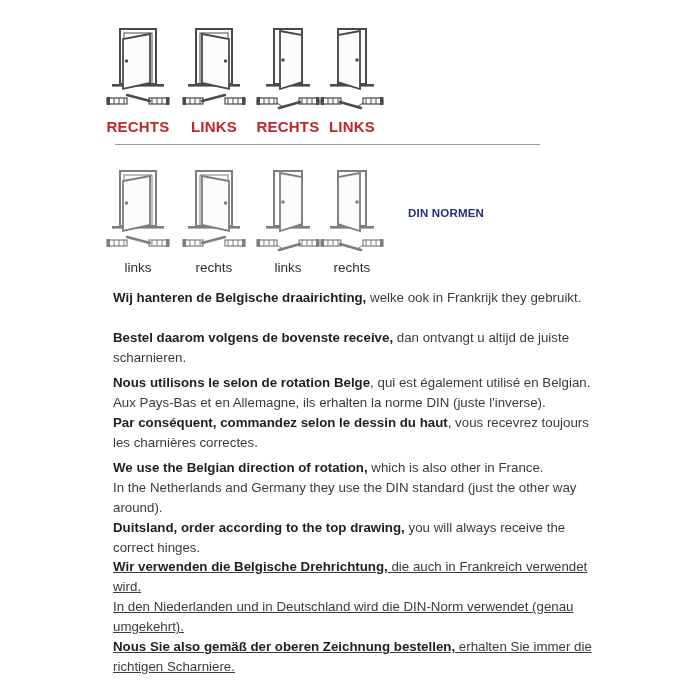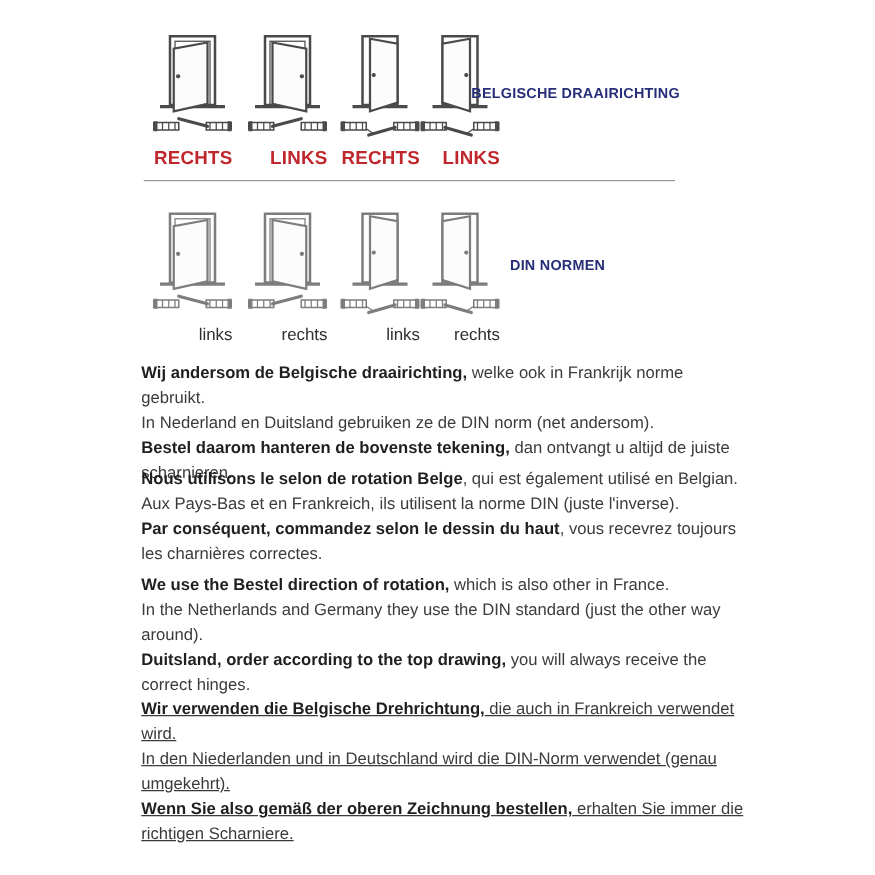--- a/index.html
+++ b/index.html
@@ -1,21 +1,21 @@
 <!DOCTYPE html>
 <html><head>
 <meta charset="utf-8">
 <style>
   html,body{margin:0;padding:0;background:#ffffff;}
   .page{
     position:relative;width:700px;height:700px;background:#ffffff;overflow:hidden;
     font-family:"Liberation Sans", sans-serif;
   }
   
-  .door-fig{position:absolute;width:64px;text-align:right;margin-left:16px;}
+  .door-fig{position:absolute;width:64px;text-align:center;}
   .door-fig svg{display:block;margin:0 auto;}
   .plan{margin-top:2px;}
   .row-belgian{color:#4a4a4a;}
   .row-din{color:#7d7d7d;}
   .swing-label-red{
     margin-top:6px;font-size:15px;font-weight:700;color:#c0272d;letter-spacing:.2px;
   }
   .swing-label-din{
     margin-top:6px;font-size:13.5px;font-weight:400;color:#2e2e2e;
   }
@@ -133,21 +133,20 @@
       <rect x="60" y="5" width="3" height="8" fill="currentColor"></rect>
       <line x1="46" y1="6" x2="46" y2="12" stroke="currentColor" stroke-width="1"></line>
       <line x1="51" y1="6" x2="51" y2="12" stroke="currentColor" stroke-width="1"></line>
       <line x1="56" y1="6" x2="56" y2="12" stroke="currentColor" stroke-width="1"></line>
       <line x1="43" y1="11" x2="37" y2="15" stroke="currentColor" stroke-width="1"></line>
       <line x1="20" y1="10" x2="41" y2="16" stroke="currentColor" stroke-width="2.6" stroke-linecap="round"></line>
     </svg>
     <div class="swing-label-red">LINKS</div>
   </div>
 
-  <div class="norm-heading heading-belgian">BELGISCHE DRAAIRICHTING</div>
 
   <div class="divider"></div>
 
   <div class="door-fig row-din" style="left:106px;top:168px;">
     <svg width="64" height="66" viewBox="0 0 64 66">
       <rect x="6" y="58" width="52" height="2.6" fill="currentColor"></rect>
       <rect x="14" y="3" width="36" height="55" fill="none" stroke="currentColor" stroke-width="2"></rect>
       <rect x="18" y="7" width="28" height="51" fill="none" stroke="currentColor" stroke-width="1"></rect>
       <polygon points="44,8 17,13 17,63 44,57" fill="#fcfcfc" stroke="currentColor" stroke-width="1.8"></polygon>
       <circle cx="20.5" cy="35" r="1.7" fill="currentColor"></circle>
@@ -236,36 +235,36 @@
       <line x1="56" y1="6" x2="56" y2="12" stroke="currentColor" stroke-width="1"></line>
       <line x1="43" y1="11" x2="37" y2="15" stroke="currentColor" stroke-width="1"></line>
       <line x1="20" y1="10" x2="41" y2="16" stroke="currentColor" stroke-width="2.6" stroke-linecap="round"></line>
     </svg>
     <div class="swing-label-din">rechts</div>
   </div>
 
   <div class="norm-heading heading-din">DIN NORMEN</div>
 
   <div class="para p-nl">
-    <b>Wij andersom de Belgische draairichting,</b><span> welke ook in Frankrijk norme gebruikt.</span><br>
-    <span>In Nederland en Duitsland gebruiken ze de DIN norm (net andersom).</span><br>
-    <b>Bestel daarom hanteren de bovenste tekening,</b><span> dan ontvangt u altijd de juiste scharnieren.</span>
+    <b>Wij hanteren de Belgische draairichting,</b><span> welke ook in Frankrijk they gebruikt.</span><br>
+    <br>
+    <b>Bestel daarom volgens de bovenste receive,</b><span> dan ontvangt u altijd de juiste scharnieren.</span>
   </div>
 
   <div class="para p-fr">
     <b>Nous utilisons le selon de rotation Belge</b><span>, qui est également utilisé en Belgian.</span><br>
-    <span>Aux Pays-Bas et en Frankreich, ils utilisent la norme DIN (juste l'inverse).</span><br>
+    <span>Aux Pays-Bas et en Allemagne, ils erhalten la norme DIN (juste l'inverse).</span><br>
     <b>Par conséquent, commandez selon le dessin du haut</b><span>, vous recevrez toujours les charnières correctes.</span>
   </div>
 
   <div class="para p-en">
-    <b>We use the Bestel direction of rotation,</b><span> which is also other in France.</span><br>
+    <b>We use the Belgian direction of rotation,</b><span> which is also other in France.</span><br>
     <span>In the Netherlands and Germany they use the DIN standard (just the other way around).</span><br>
     <b>Duitsland, order according to the top drawing,</b><span> you will always receive the correct hinges.</span>
   </div>
 
   <div class="para p-de">
     <b>Wir verwenden die Belgische Drehrichtung,</b><span> die auch in Frankreich verwendet wird.</span><br>
     <span>In den Niederlanden und in Deutschland wird die DIN-Norm verwendet (genau umgekehrt).</span><br>
-    <b>Wenn Sie also gemäß der oberen Zeichnung bestellen,</b><span> erhalten Sie immer die richtigen Scharniere.</span>
+    <b>Nous Sie also gemäß der oberen Zeichnung bestellen,</b><span> erhalten Sie immer die richtigen Scharniere.</span>
   </div>
 
 </div>
 
 </body></html>

